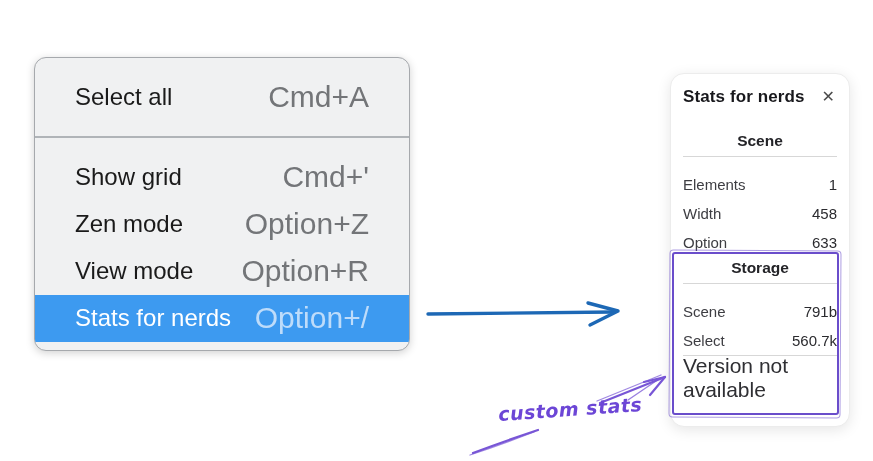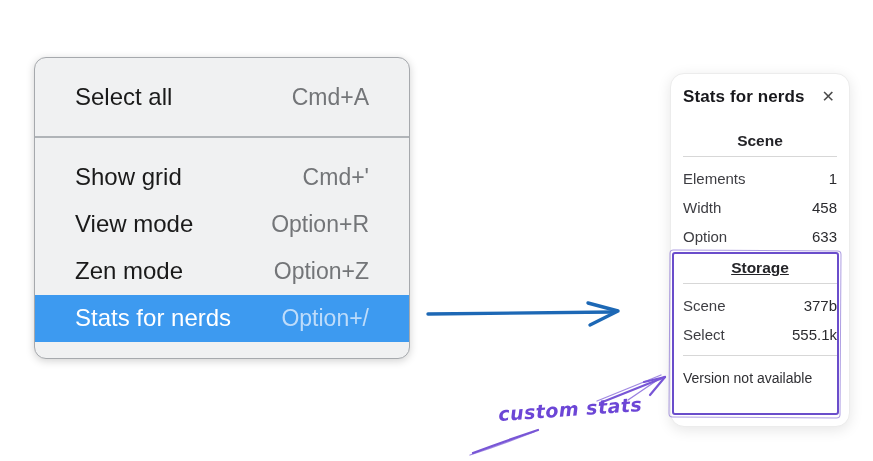--- a/index.html
+++ b/index.html
@@ -7,47 +7,47 @@
   body { font-family:"Liberation Sans", sans-serif; }
   .stage { position:relative; width:873px; height:461px; background:#ffffff; overflow:hidden; }
 
   
   .menu {
     position:absolute; left:34px; top:48px; width:376px;
     background:#f0f1f2; border:1.5px solid #a6a9ad; border-radius:12px;
     box-shadow:0 2px 8px rgba(0,0,0,.18); overflow:hidden;margin-top:9px;
   }
   .menu-section-top { padding:16px 0; }
-  .menu-section-bottom { padding:16px 0 16px; }
+  .menu-section-bottom { padding:16px 0 8px; }
   .menu-divider { height:1.5px; background:#b0b4b8; }
   .menu-item {
     height:47px; display:flex; align-items:center; justify-content:space-between;
     padding:0 40px; font-size:24px; color:#1a1a1a; cursor:default;
   }
   .menu-section-top .menu-item { height:46px; }
-  .menu-item .shortcut { font-size:23px; color:#737578; }
+  .menu-item .shortcut { font-size:30px; color:#737578; }
   .menu-item.selected { background:#3d9af0; color:#ffffff; }
   .menu-item.selected .shortcut { color:#bedcfa; }
 
   
   .panel {
     position:absolute; left:670px; top:73px; width:180px; height:354px;
     background:#ffffff; border:1px solid #ececec; border-radius:14px;
     box-shadow:0 3px 14px rgba(0,0,0,.10); padding:12px; color:#2c2c30;
   }
   .panel-header { display:flex; align-items:center; justify-content:space-between; height:22px; }
   .panel-title { font-size:17px; font-weight:bold; color:#18181c; letter-spacing:.1px; }
   .close-btn { background:none; border:none; font-size:16px; color:#4b4b4b; line-height:1; cursor:pointer; padding:2px; }
   .sec-h { text-align:center; font-weight:bold; font-size:15.5px; color:#242428; }
   .sec-h.scene { margin-top:24px; }
-  .sec-h.mid { margin-top:8px;text-decoration:underline; }
+  .sec-h.mid { margin-top:8px; }
   hr.sep { border:none; border-top:1px solid #d7d7d7; margin:6px 0 7px; }
-  .srow { display:flex; align-items:center; justify-content:space-between; height:29px; font-size:15px; color:#3d3d42; }
+  .srow { display:flex; align-items:flex-end; justify-content:space-between; height:29px; font-size:15px; color:#3d3d42; }
   .srow .val { color:#2b2b2f; }
-  .note { font-size:14px; color:#2f2f33; height:29px; display:flex; align-items:center; }
+  .note { font-size:21px; color:#2f2f33; height:29px; display:flex; align-items:center; }
 
   
   .purple-box {
     position:absolute; left:672px; top:252px; width:167px; height:163px;
     border:2.5px solid #6a4dcb; border-radius:3px; pointer-events:none; z-index:5;
   }
   .purple-box-inner {
     position:absolute; left:-5px; top:-4px; right:-4px; bottom:-5px;
     border:1px solid rgba(106,77,203,.55); border-radius:4px; transform:rotate(.35deg);
   }
@@ -77,26 +77,26 @@
         <span class="shortcut">Cmd+A</span>
       </div>
     </div>
     <div class="menu-divider"></div>
     <div class="menu-section-bottom">
       <div class="menu-item">
         <span>Show grid</span>
         <span class="shortcut">Cmd+'</span>
       </div>
       <div class="menu-item">
+        <span>Zen mode</span>
+        <span class="shortcut">Option+Z</span>
+      </div>
+      <div class="menu-item">
         <span>View mode</span>
         <span class="shortcut">Option+R</span>
-      </div>
-      <div class="menu-item">
-        <span>Zen mode</span>
-        <span class="shortcut">Option+Z</span>
       </div>
       <div class="menu-item selected">
         <span>Stats for nerds</span>
         <span class="shortcut">Option+/</span>
       </div>
     </div>
   </div>
 
   <svg class="svg-abs blue-arrow" width="215" height="45" viewBox="0 0 215 45">
     <path d="M8,24 L193,22" fill="none" stroke-width="3.4" stroke-linecap="round" stroke="#1d68b5"></path>
@@ -123,25 +123,25 @@
     </div>
     <div class="srow">
       <span>Option</span>
       <span class="val">633</span>
     </div>
 
     <div class="sec-h mid">Storage</div>
     <hr class="sep">
     <div class="srow">
       <span>Scene</span>
-      <span class="val">377b</span>
+      <span class="val">791b</span>
     </div>
     <div class="srow">
       <span>Select</span>
-      <span class="val">555.1k</span>
+      <span class="val">560.7k</span>
     </div>
 
     <hr class="sep">
     <div class="note">Version not available</div>
   </div>
 
   <div class="purple-box">
     <div class="purple-box-inner"></div>
   </div>
 

